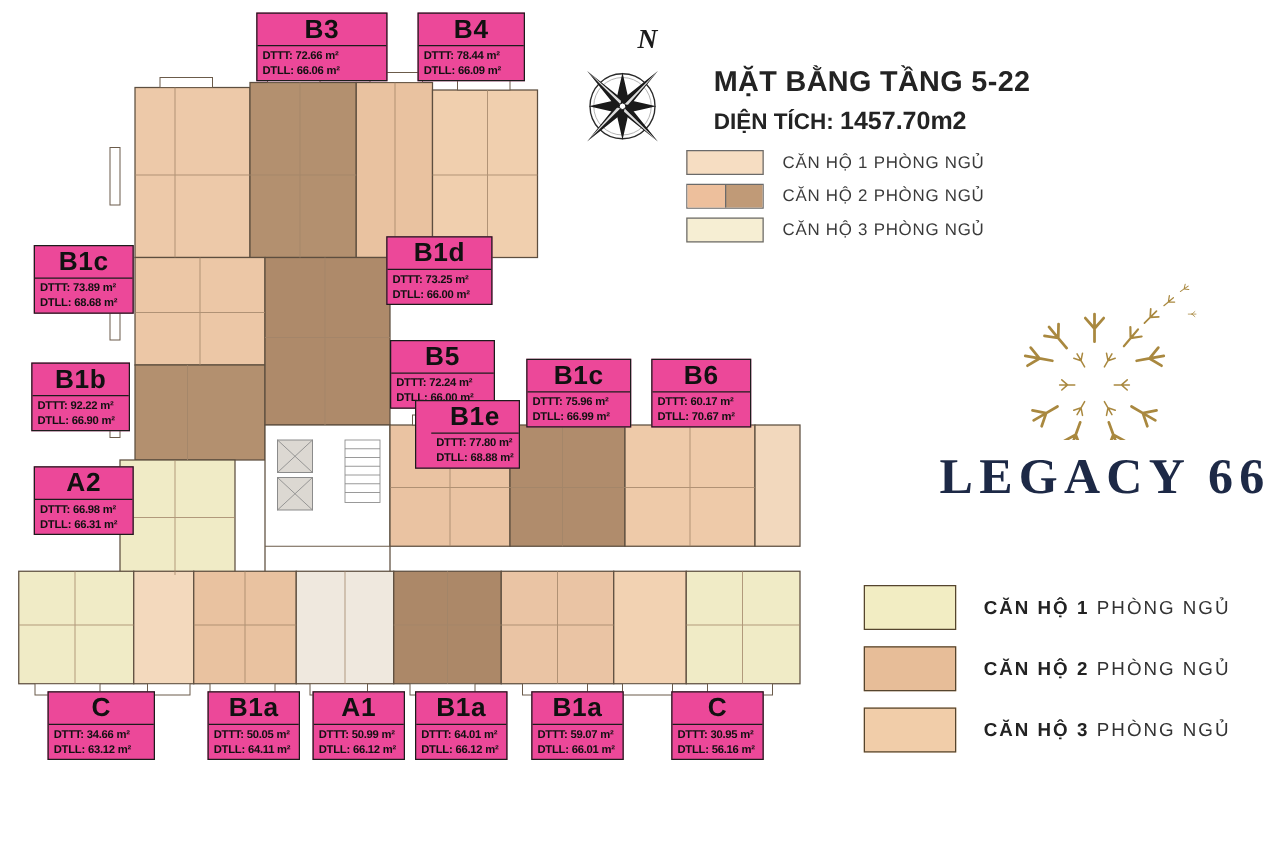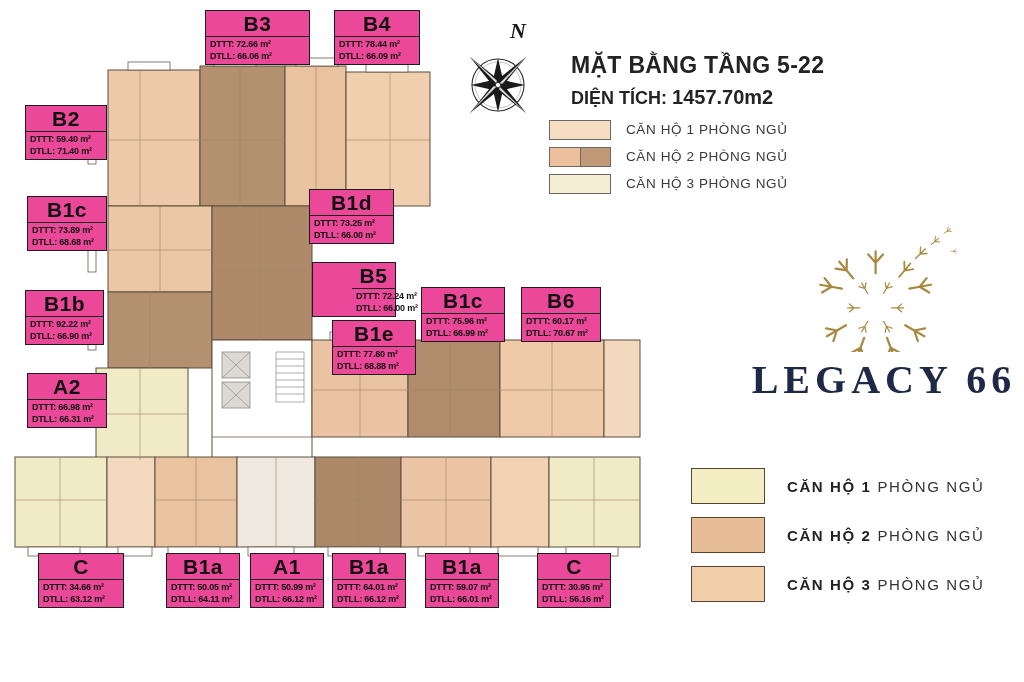--- a/index.html
+++ b/index.html
@@ -233,27 +233,20 @@
   </div>
 
   <div class="unit-label" style="left:334px;top:10px;width:86px;">
     <div class="unit-name">B4</div>
     <div class="unit-areas">
       <div class="area-line"><span>DTTT:</span> <span>78.44 m²</span></div>
       <div class="area-line"><span>DTLL:</span> <span>66.09 m²</span></div>
     </div>
   </div>
 
-  <div class="unit-label" style="left:25px;top:105px;width:82px;">
-    <div class="unit-name">B2</div>
-    <div class="unit-areas">
-      <div class="area-line"><span>DTTT:</span> <span>59.40 m²</span></div>
-      <div class="area-line"><span>DTLL:</span> <span>71.40 m²</span></div>
-    </div>
-  </div>
 
   <div class="unit-label" style="left:27px;top:196px;width:80px;">
     <div class="unit-name">B1c</div>
     <div class="unit-areas">
       <div class="area-line"><span>DTTT:</span> <span>73.89 m²</span></div>
       <div class="area-line"><span>DTLL:</span> <span>68.68 m²</span></div>
     </div>
   </div>
 
   <div class="unit-label" style="left:25px;top:290px;width:79px;">
@@ -273,29 +266,29 @@
   </div>
 
   <div class="unit-label" style="left:309px;top:189px;width:85px;">
     <div class="unit-name">B1d</div>
     <div class="unit-areas">
       <div class="area-line"><span>DTTT:</span> <span>73.25 m²</span></div>
       <div class="area-line"><span>DTLL:</span> <span>66.00 m²</span></div>
     </div>
   </div>
 
-  <div class="unit-label" style="left:312px;top:262px;width:84px;padding-left:39px;">
+  <div class="unit-label" style="left:312px;top:272px;width:84px;">
     <div class="unit-name">B5</div>
     <div class="unit-areas">
       <div class="area-line"><span>DTTT:</span> <span>72.24 m²</span></div>
       <div class="area-line"><span>DTLL:</span> <span>66.00 m²</span></div>
     </div>
   </div>
 
-  <div class="unit-label" style="left:332px;top:320px;width:84px;">
+  <div class="unit-label" style="left:332px;top:320px;width:84px;padding-left:12px;">
     <div class="unit-name">B1e</div>
     <div class="unit-areas">
       <div class="area-line"><span>DTTT:</span> <span>77.80 m²</span></div>
       <div class="area-line"><span>DTLL:</span> <span>68.88 m²</span></div>
     </div>
   </div>
 
   <div class="unit-label" style="left:421px;top:287px;width:84px;">
     <div class="unit-name">B1c</div>
     <div class="unit-areas">

